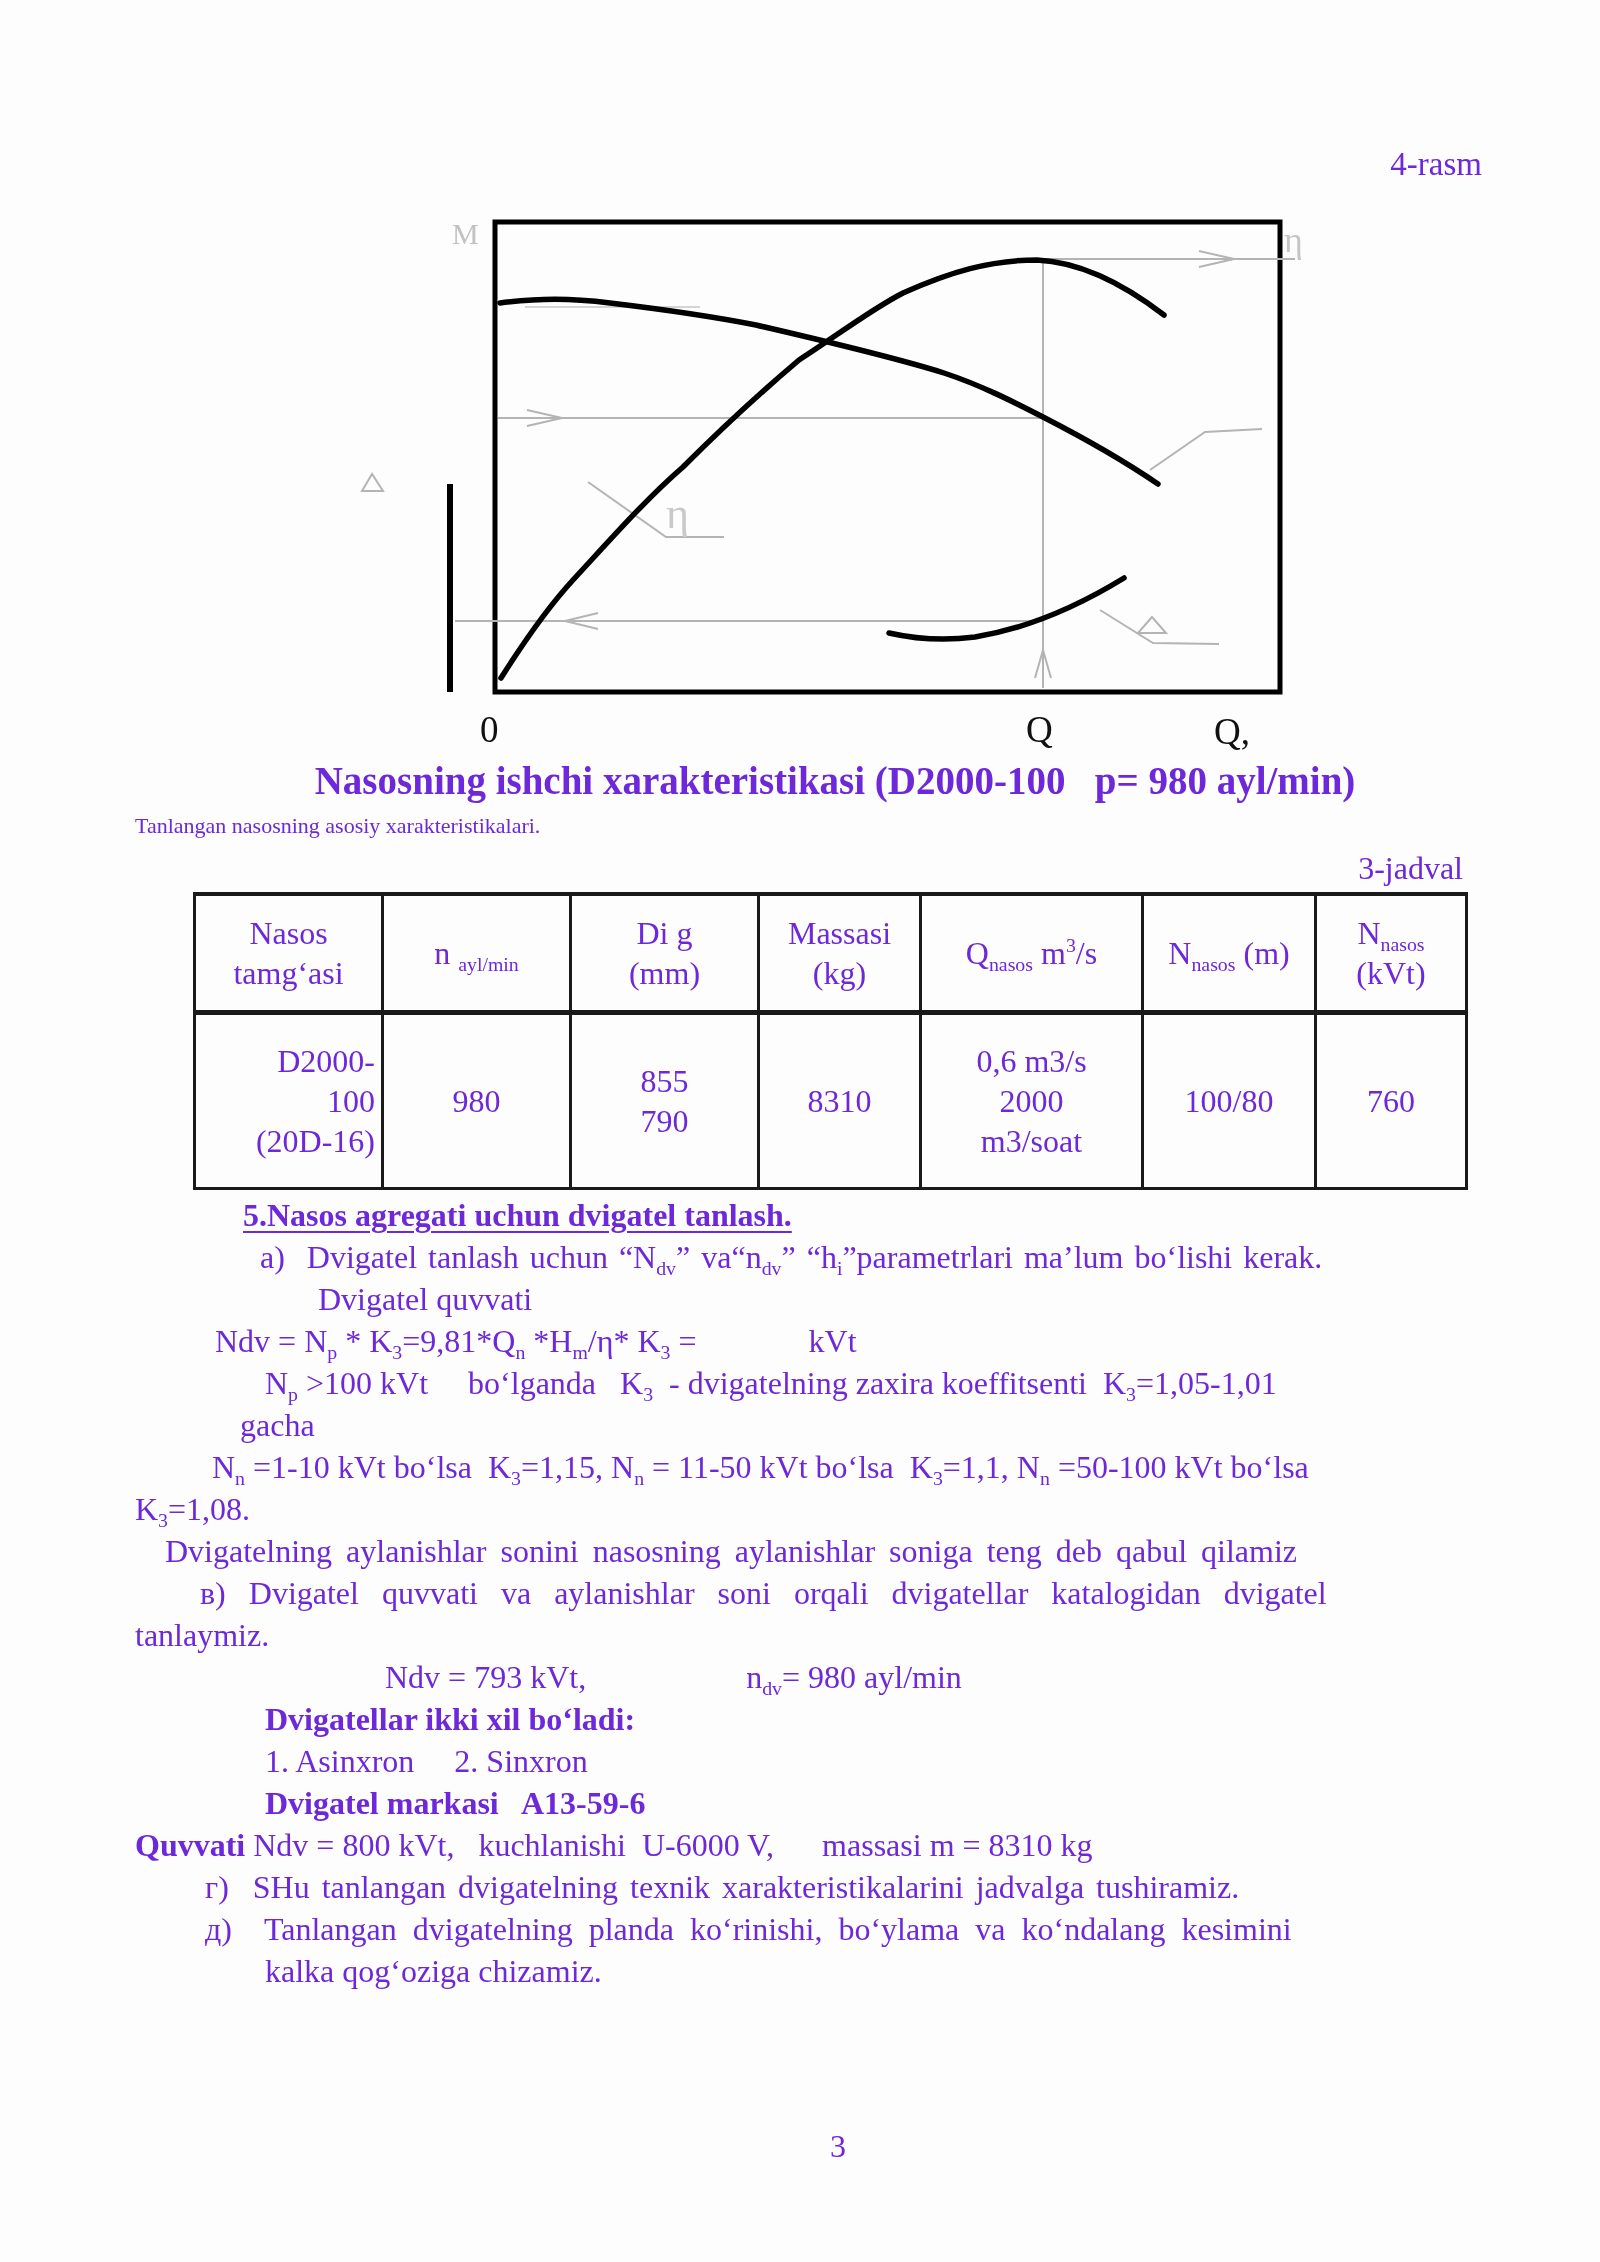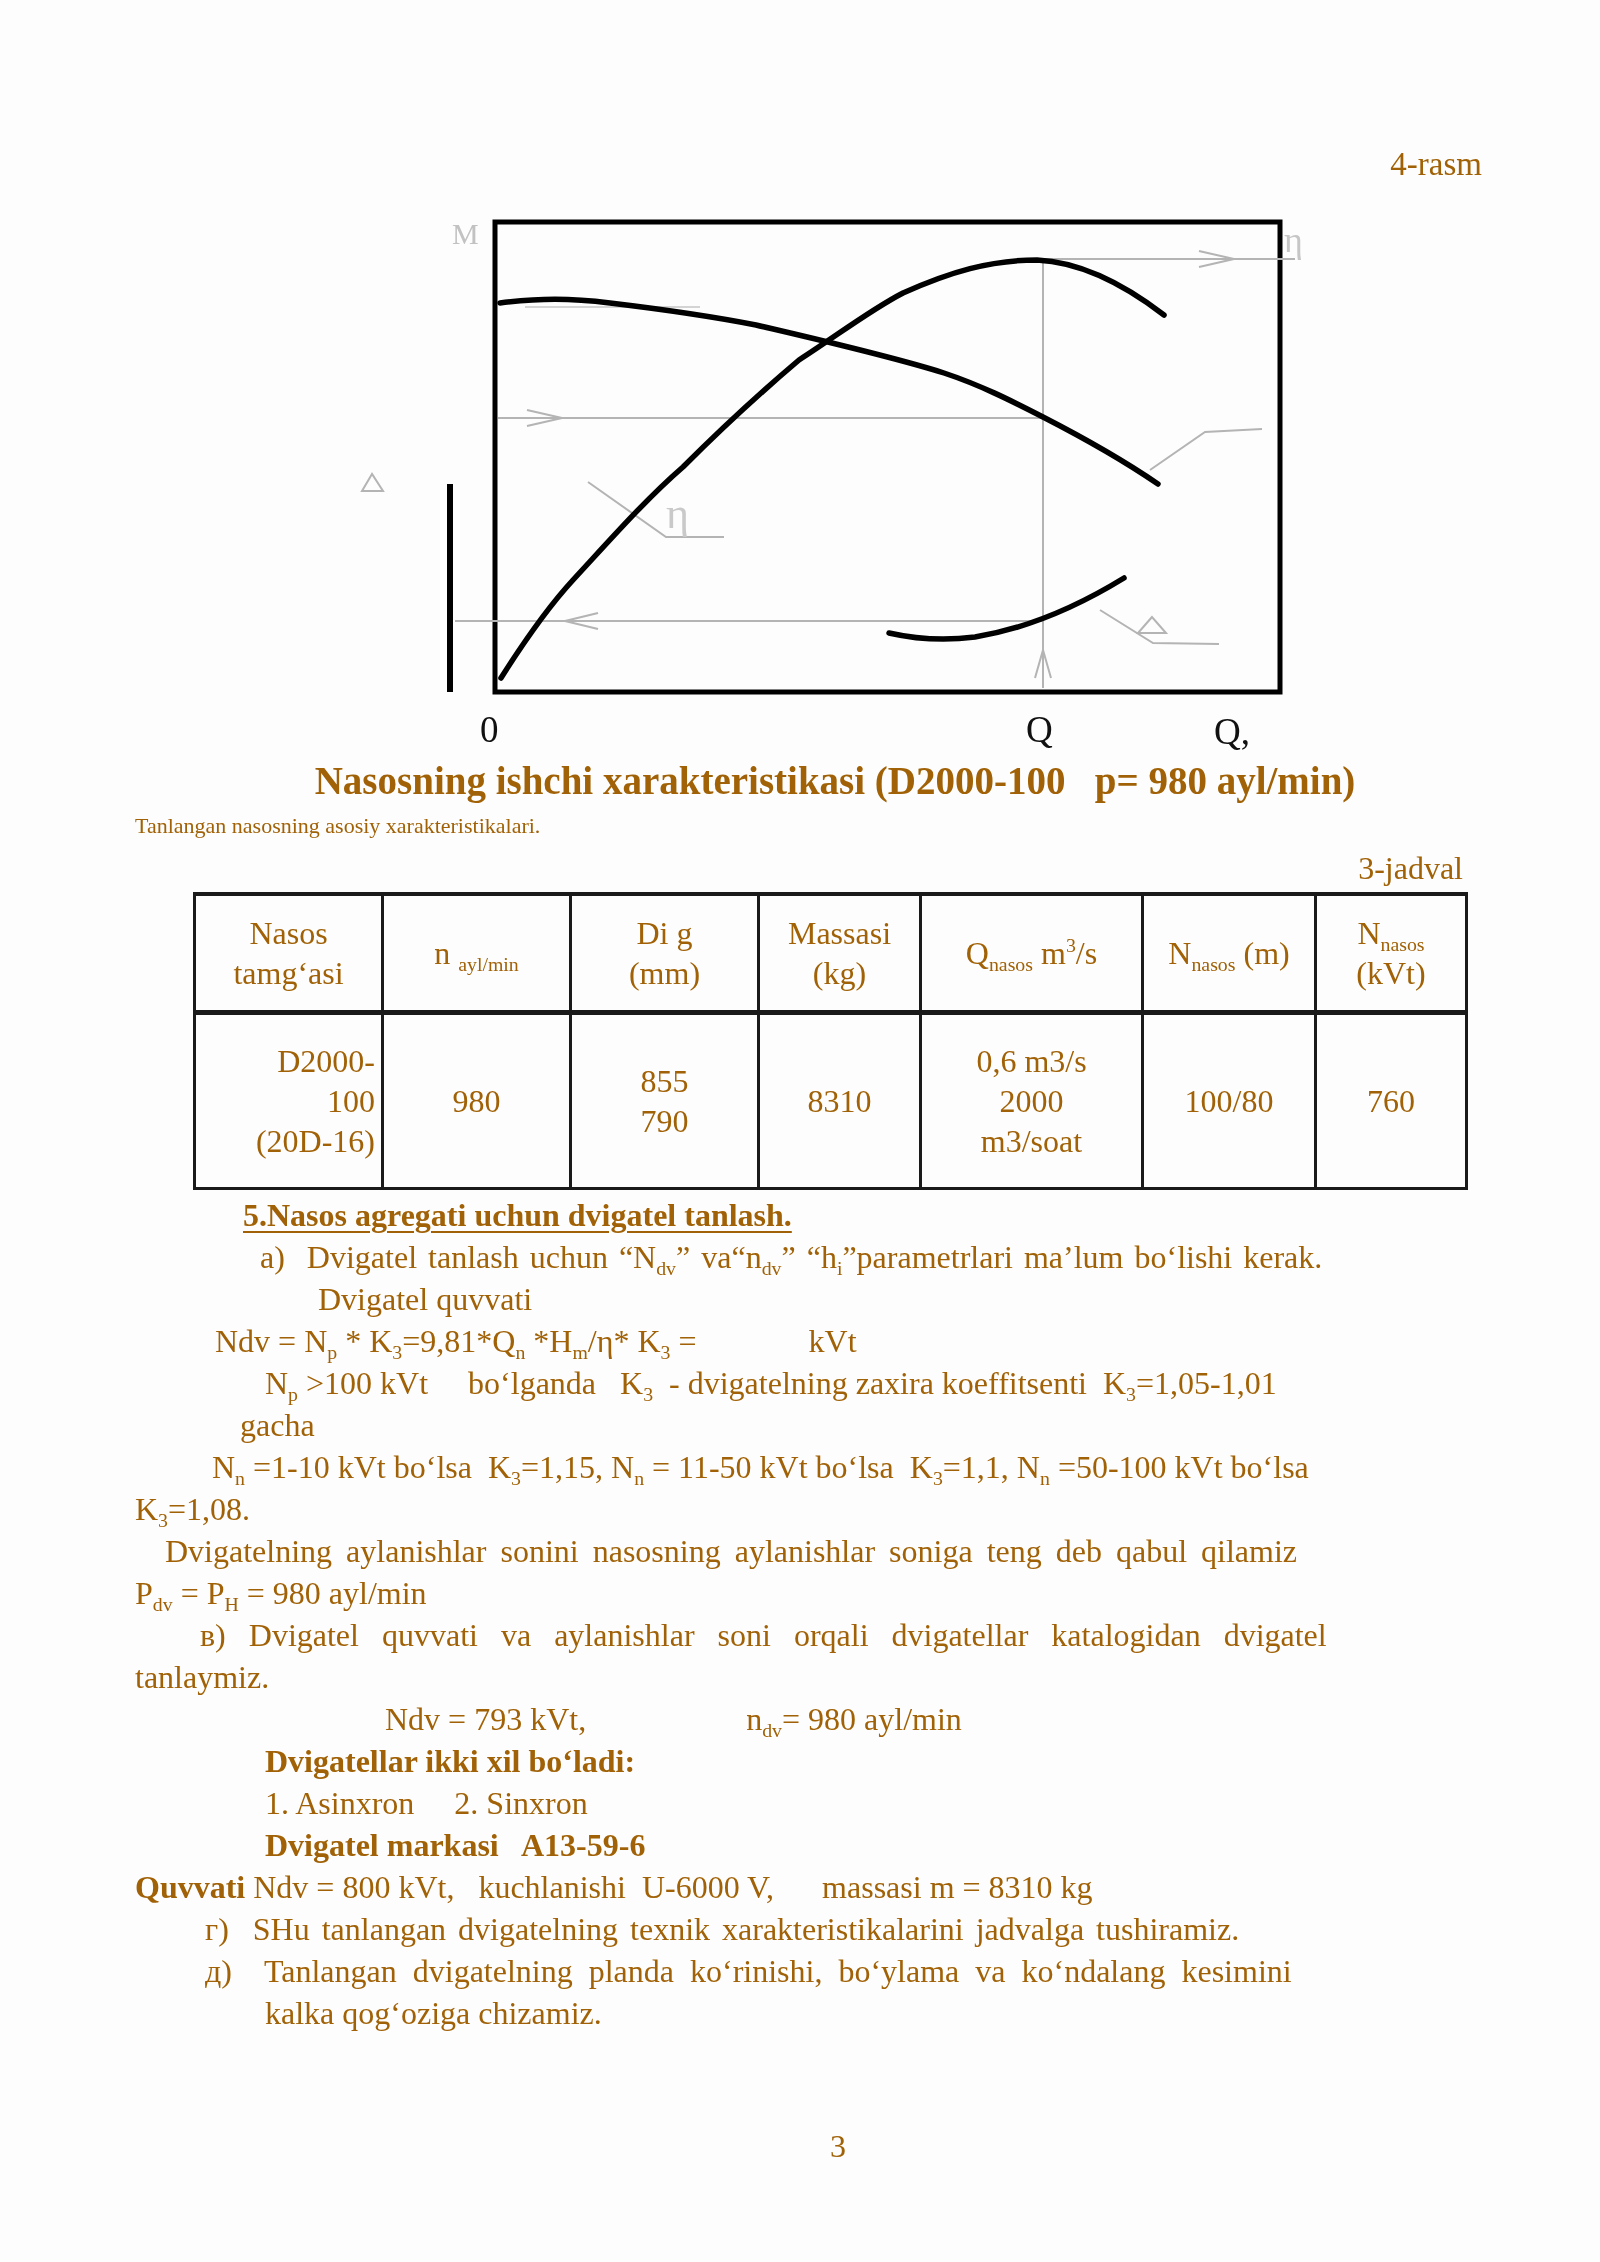--- a/index.html
+++ b/index.html
@@ -1,17 +1,17 @@
 <!DOCTYPE html>
 <html><head>
 <meta charset="utf-8">
 <style>
   html,body{margin:0;padding:0;background:#e8e8e8;}
   .page{position:relative;width:1600px;height:2262px;background:#fdfdfd;
-        font-family:"Liberation Serif","DejaVu Serif",serif;color:#a16207;overflow:hidden;}
+        font-family:"Liberation Serif","DejaVu Serif",serif;color:#6d28d9;overflow:hidden;}
   .figure-label{position:absolute;top:146px;right:118px;font-size:33px;}
   svg.fig{position:absolute;left:0;top:0;}
   .content{position:absolute;left:135px;top:758px;width:1330px;}
   .caption{font-size:39px;font-weight:bold;text-align:center;padding-left:70px;
            height:46px;line-height:46px;white-space:pre;}
   .intro{font-size:22px;height:44px;line-height:44px;}
   .jadval{font-size:32px;text-align:right;height:44px;line-height:40px;padding-right:2px;}
   table{border-collapse:collapse;margin-left:58px;width:1272px;table-layout:fixed;}
   th,td{border:3px solid #1a1a1a;font-size:32px;font-weight:normal;text-align:center;
         vertical-align:middle;padding:2px 6px;line-height:40px;}
@@ -130,21 +130,20 @@
 
     <div class="body-line h5">5.Nasos agregati uchun dvigatel tanlash.</div>
     <div class="body-line i125">a)  Dvigatel tanlash uchun “N<sub>dv</sub>” va“n<sub>dv</sub>” “h<sub>i</sub>”parametrlari ma’lum bo‘lishi kerak.</div>
     <div class="body-line i183">Dvigatel quvvati</div>
     <div class="body-line i80">Ndv = N<sub>p</sub> * K<sub>3</sub>=9,81*Q<sub>n</sub> *H<sub>m</sub>/η* K<sub>3</sub> =              kVt</div>
     <div class="body-line i130">N<sub>p</sub> &gt;100 kVt     bo‘lganda   K<sub>3</sub>  - dvigatelning zaxira koeffitsenti  K<sub>3</sub>=1,05-1,01</div>
     <div class="body-line i105">gacha</div>
     <div class="body-line i77">N<sub>n</sub> =1-10 kVt bo‘lsa  K<sub>3</sub>=1,15, N<sub>n</sub> = 11-50 kVt bo‘lsa  K<sub>3</sub>=1,1, N<sub>n</sub> =50-100 kVt bo‘lsa</div>
     <div class="body-line i0">K<sub>3</sub>=1,08.</div>
     <div class="body-line i30">Dvigatelning aylanishlar sonini nasosning aylanishlar soniga teng deb qabul qilamiz</div>
-    <div class="body-line i0">P<sub>dv</sub> = P<sub>H</sub> = 980 ayl/min</div>
     <div class="body-line i65j">в) Dvigatel quvvati va aylanishlar soni orqali dvigatellar katalogidan dvigatel</div>
     <div class="body-line i0">tanlaymiz.</div>
     <div class="body-line i250">Ndv = 793 kVt,                    n<sub>dv</sub>= 980 ayl/min</div>
     <div class="body-line i130 bold">Dvigatellar ikki xil bo‘ladi:</div>
     <div class="body-line i130">1. Asinxron     2. Sinxron</div>
     <div class="body-line i130 bold">Dvigatel markasi   A13-59-6</div>
     <div class="body-line i0"><b>Quvvati</b> Ndv = 800 kVt,   kuchlanishi  U-6000 V,      massasi m = 8310 kg</div>
     <div class="body-line i70">г)  SHu tanlangan dvigatelning texnik xarakteristikalarini jadvalga tushiramiz.</div>
     <div class="body-line i70b">д)  Tanlangan dvigatelning planda ko‘rinishi, bo‘ylama va ko‘ndalang kesimini</div>
     <div class="body-line i130">kalka qog‘oziga chizamiz.</div>

